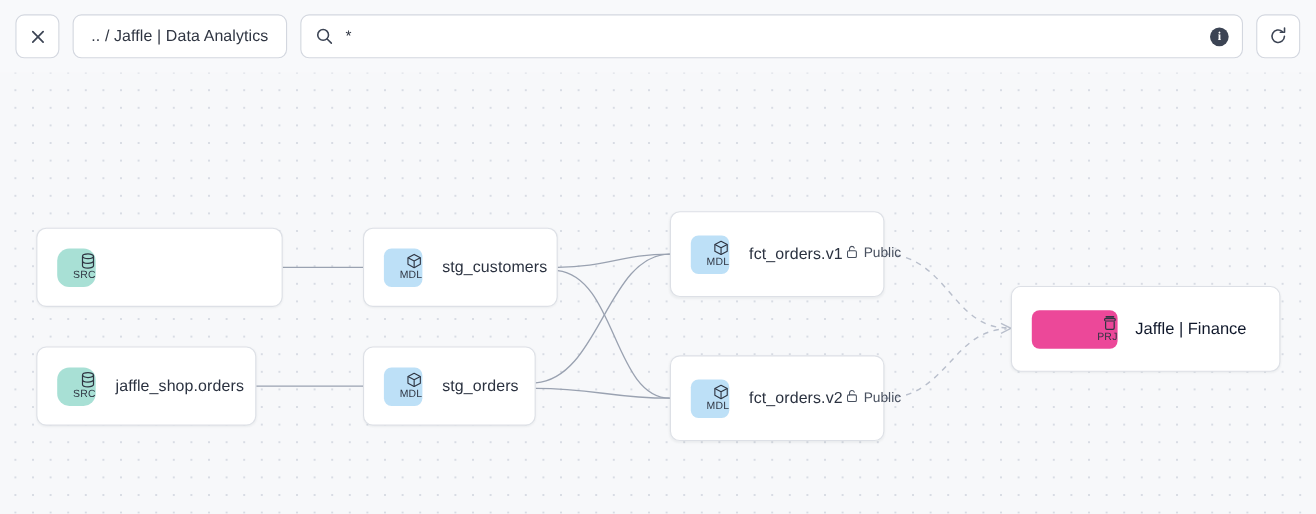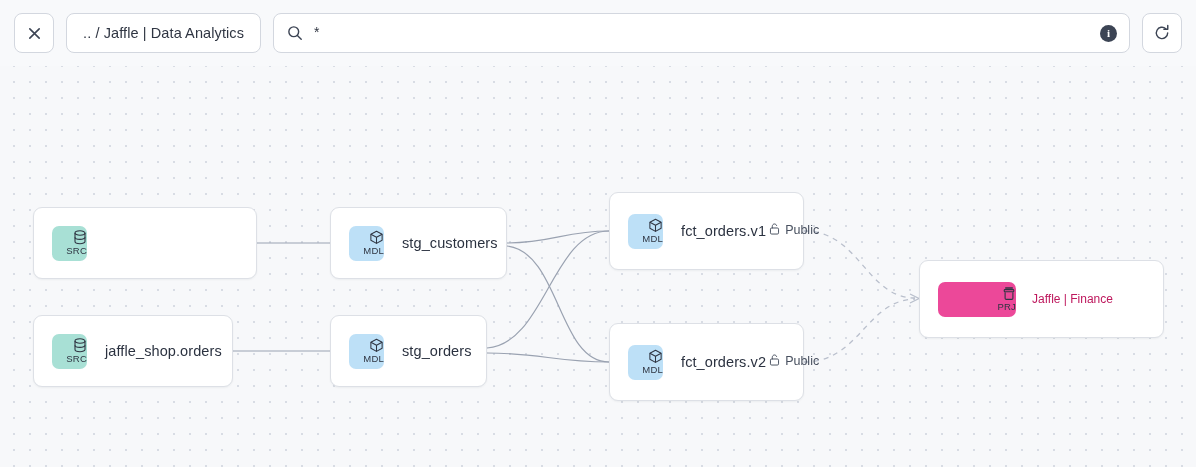--- a/index.html
+++ b/index.html
@@ -128,32 +128,32 @@
     color: #31384a;
   }
   .badge .bicon { height: 15px; display:flex; align-items:center; }
   .badge .btxt {
     font-size: 9.5px;
     letter-spacing: .2px;
     line-height: 10px;
     margin-top: 1px;
     color: #2f3542;
   }
-  .badge.src { background: #a8e0d5; }
+  .badge.src { background: #a8e0d5; border-radius: 11px; }
   .badge.mdl { background: #bde0f7; }
   .badge.prj { background: #ec4899; padding-left: 43px; }
 
   .n-body { display: flex; flex-direction: row; justify-content: center; gap: 3px; }
   .n-title { font-size: 14.5px; color: #2b3240; white-space: nowrap; letter-spacing: .1px; }
   .n-sub {
     font-size: 12.5px; color: #48505f;
     display: flex; align-items: flex-start; gap: 5px; white-space: nowrap;
   }
   .n-pre { font-size: 12.5px; color: #3f4757; white-space: nowrap; letter-spacing: .05px;}
-  .n-name { font-size: 12px; color: #be185d; white-space: nowrap; text-align: right; }
+  .n-name { font-size: 15px; color: #0f172a; white-space: nowrap; text-align: right; }
 </style>
 </head>
 <body>
 
 <div id="app">
 
   <div class="canvas">
     <svg class="edges" width="1196" height="467" viewBox="0 0 1196 467">
 
       <path d="M257,243 L330,243" fill="none" stroke="#9aa2b1" stroke-width="1.2"></path>

